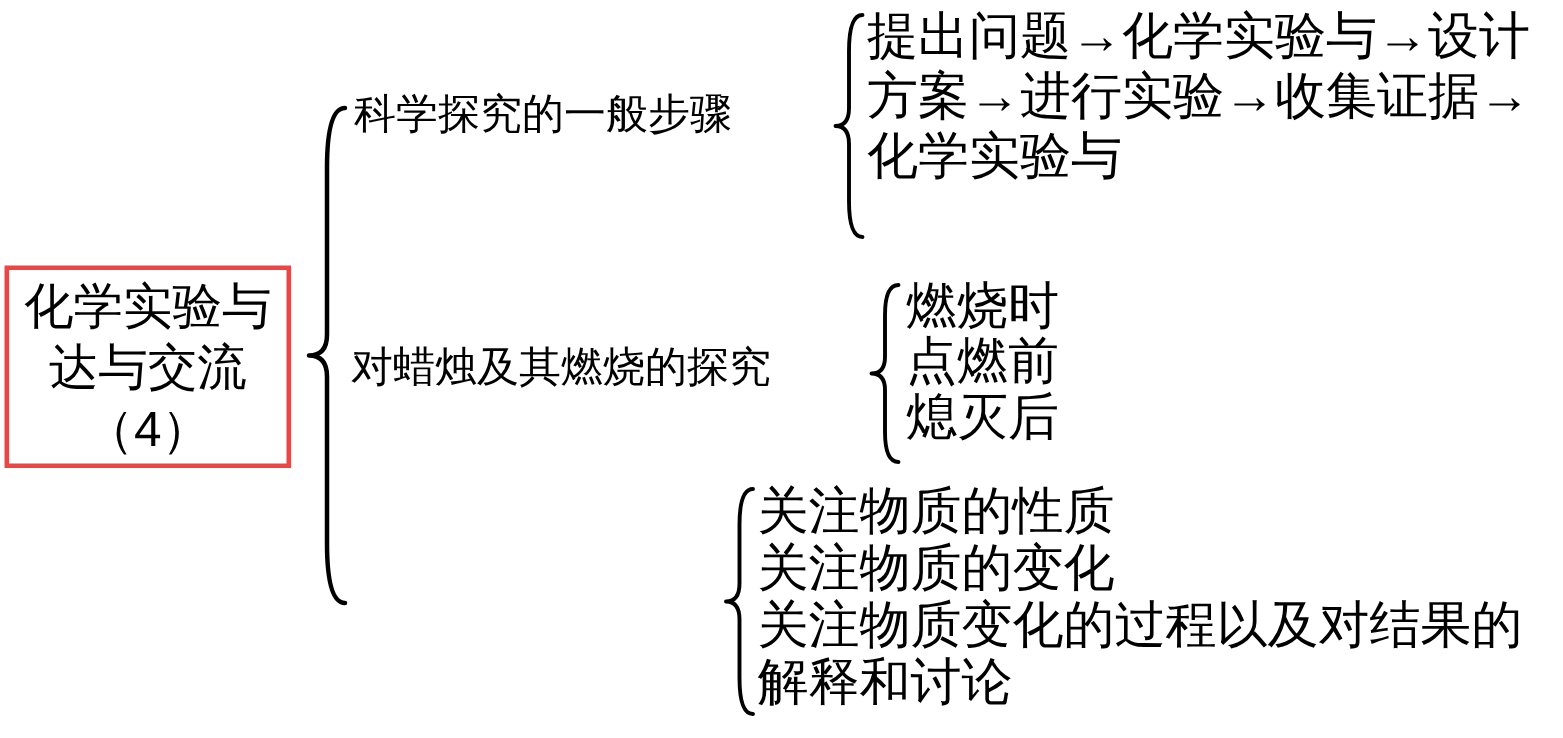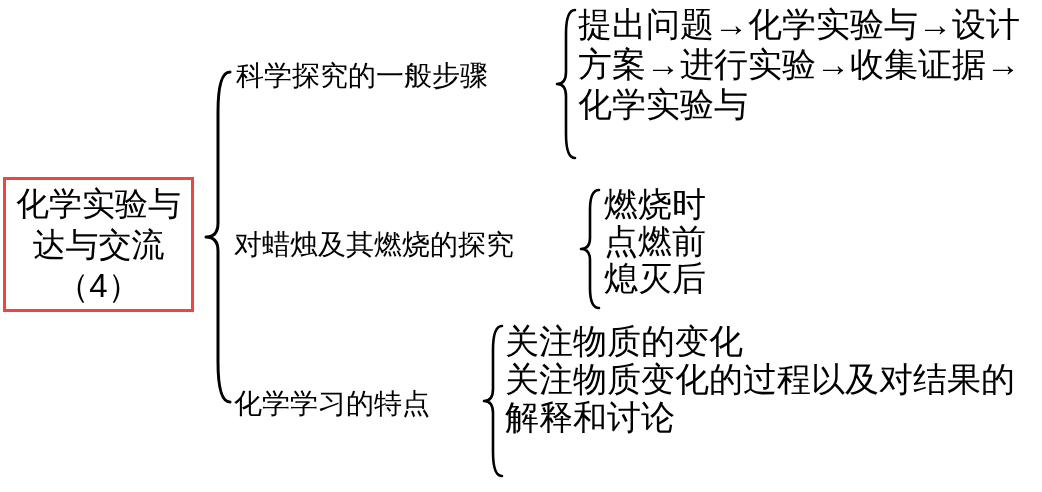--- a/index.html
+++ b/index.html
@@ -88,23 +88,23 @@
   <div class="branch-label b2">对蜡烛及其燃烧的探究</div>
   <svg class="brace sub-brace" style="left:579px; top:188px;" width="22" height="122" viewBox="0 0 22 122">
     <path d="M 20,2 Q 11,2 11,22 L 11,50 Q 11,61 2,61 Q 11,61 11,72 L 11,100 Q 11,120 20,120"></path>
   </svg>
   <div class="list list2">
     <div class="line">燃烧时</div>
     <div class="line">点燃前</div>
     <div class="line">熄灭后</div>
   </div>
 
-  <div class="branch-label b3">化学学习的特点</div>
   <svg class="brace sub-brace" style="left:482px; top:324px;" width="22" height="154" viewBox="0 0 22 154">
     <path d="M 20,2 Q 11,2 11,26 L 11,65 Q 11,77 2,77 Q 11,77 11,89 L 11,128 Q 11,152 20,152"></path>
   </svg>
   <div class="list list3">
+    <div class="line">关注物质的性质</div>
     <div class="line">关注物质的变化</div>
     <div class="line">关注物质变化的过程以及对结果的</div>
     <div class="line">解释和讨论</div>
   </div>
 
 </div>
 
 </body></html>

